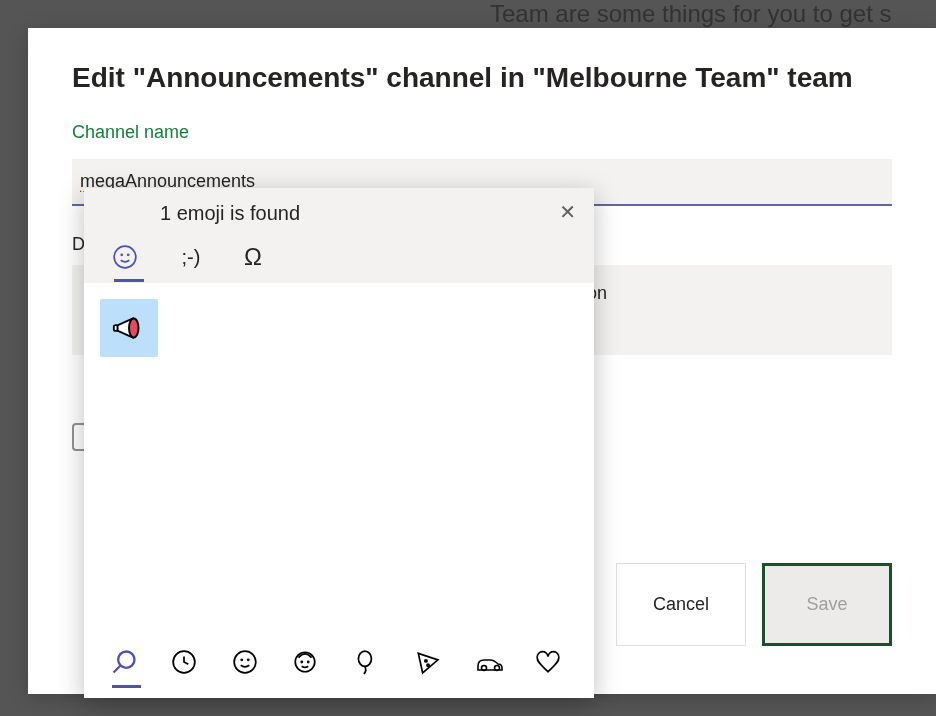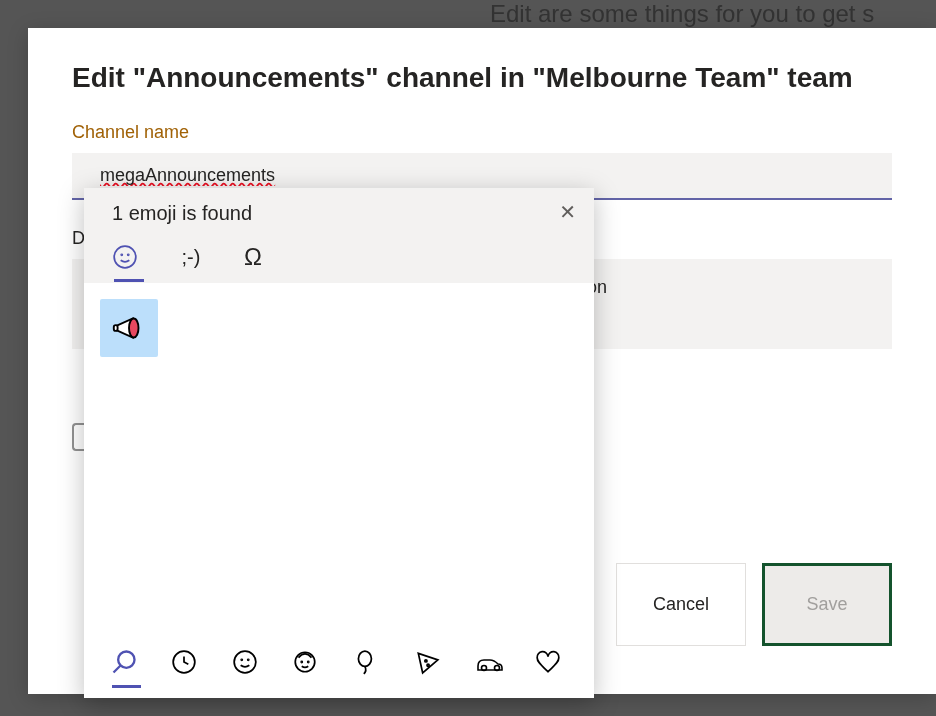--- a/index.html
+++ b/index.html
@@ -30,28 +30,28 @@
       box-shadow: 0 4px 20px rgba(0,0,0,0.2);
     }
     .dialog-title {
       font-size: 28px;
       font-weight: 700;
       color: #252423;
       margin-bottom: 28px;
     }
     .field-label {
       font-size: 18px;
-      color: #a16207;
-      margin-bottom: 10px;
+      color: #15803d;
+      margin-bottom: 16px;
       font-weight: 400;
     }
     .channel-input-wrap {
       background: #f3f2f1;
       border-bottom: 2px solid #6264a7;
-      padding: 12px 28px;
+      padding: 12px 8px;
       margin-bottom: 28px;
     }
     .channel-input {
       border: none;
       background: transparent;
       font-size: 18px;
       color: #252423;
       width: 100%;
       outline: none;
       text-decoration: underline wavy #e81123;
@@ -127,20 +127,21 @@
       right: 18px;
       font-size: 20px;
       color: #605e5c;
       cursor: pointer;
       line-height: 1;
     }
     .picker-status {
       font-size: 20px;
       color: #252423;
       margin-bottom: 18px;
+      margin-left: 48px;
     }
     .picker-tabs {
       display: flex;
       gap: 28px;
       align-items: center;
       padding-bottom: 12px;
     }
     .picker-tab {
       width: 34px;
       text-align: center;
@@ -189,21 +190,21 @@
       position: absolute;
       left: 2px; right: 2px; bottom: -12px;
       height: 3px;
       background: #4f52b2;
     }
     svg { display: block; }
   </style>
 </head>
 <body>
 
-<div class="backdrop-text">Edit are some things for you to get s</div>
+<div class="backdrop-text">Team are some things for you to get s</div>
 
 <div class="dialog">
   <h1 class="dialog-title">Edit "Announcements" channel in "Melbourne Team" team</h1>
 
   <div class="field-label">Channel name</div>
   <div class="channel-input-wrap">
     <input class="channel-input" type="text" value="megaAnnouncements" style="">
   </div>
 
   <div class="desc-label-row">De</div>

